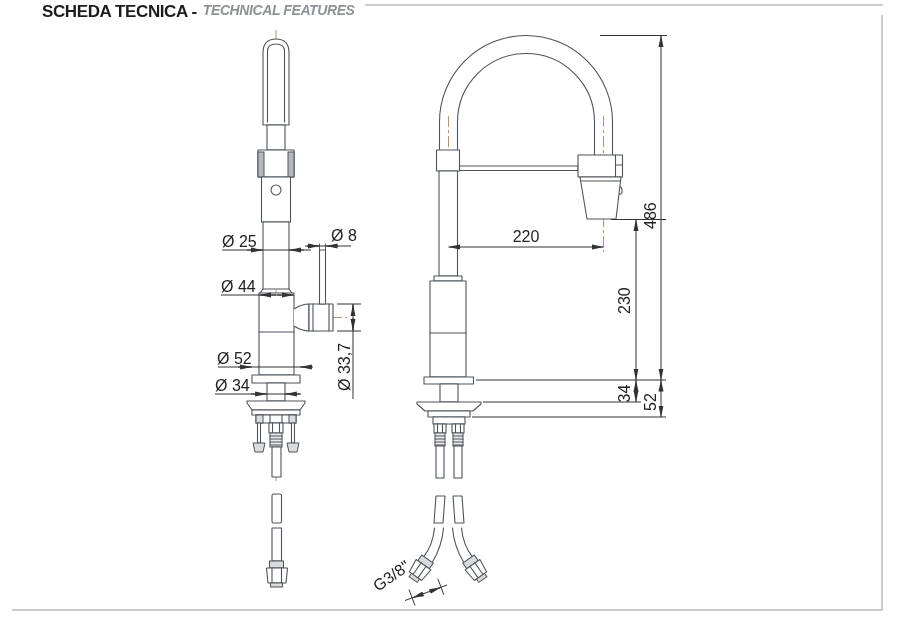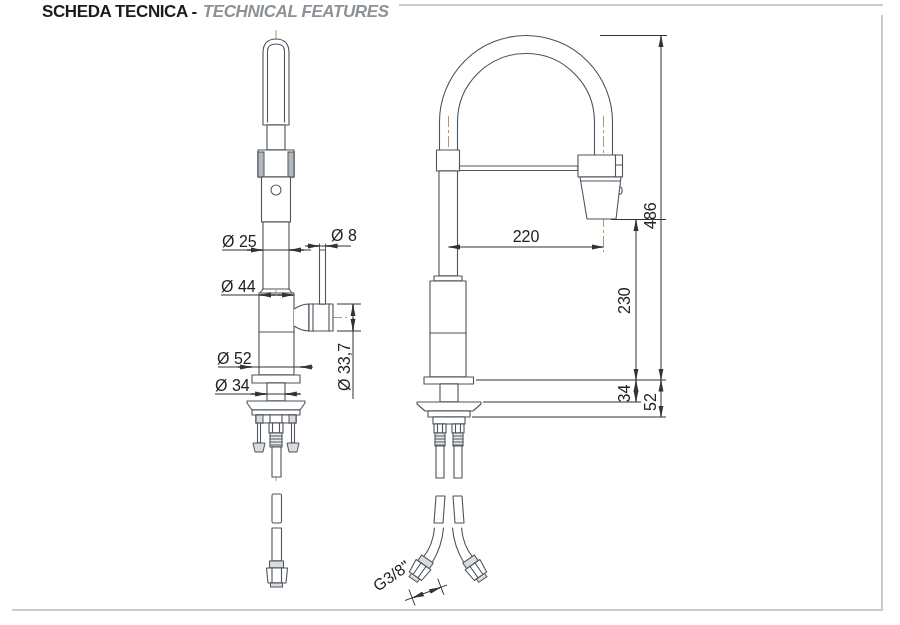--- a/index.html
+++ b/index.html
@@ -1,20 +1,20 @@
 <!DOCTYPE html>
 <html style="--outline: #4d545c; --dimension: #333333; --centerline: #b5946b; --border: #cbcbcb; --title_secondary: #8d9296; --shade: #b4b8bc;"><head>
 <meta charset="utf-8">
 <style>
   html,body{margin:0;padding:0;}
   body{width:900px;height:625px;background:#ffffff;position:relative;overflow:hidden;
        font-family:"Liberation Sans",sans-serif;}
   .header{position:absolute;left:10px;top:2px;right:17px;display:flex;align-items:flex-start;margin-left:32px;}
   .t1{font-weight:bold;font-size:17px;letter-spacing:-0.4px;color:#1c1c1c;white-space:pre;}
-  .t2{font-weight:bold;font-style:italic;font-size:17px;letter-spacing:-0.4px;
+  .t2{font-weight:bold;font-style:italic;font-size:14px;letter-spacing:-0.4px;
       color:var(--title_secondary,#8d9296);margin-left:6px;white-space:pre;}
   .rule{flex:1;height:2px;background:var(--border,#cbcbcb);margin-left:10px;margin-top:2px;}
   .frame{position:absolute;top:15px;left:12px;right:17px;bottom:14px;
          border-right:2px solid var(--border,#cbcbcb);
          border-bottom:2px solid var(--border,#cbcbcb);}
   svg{position:absolute;left:0;top:0;}
   .ol{stroke:var(--outline,#4d545c);stroke-width:1.1;fill:none;stroke-linejoin:round;stroke-linecap:round;}
   .olw{stroke:var(--outline,#4d545c);stroke-width:1.1;fill:#ffffff;stroke-linejoin:round;}
   .olg{stroke:var(--outline,#4d545c);stroke-width:1;fill:var(--shade,#b4b8bc);}
   .olg2{stroke:var(--outline,#4d545c);stroke-width:1;fill:#d9dbde;}

